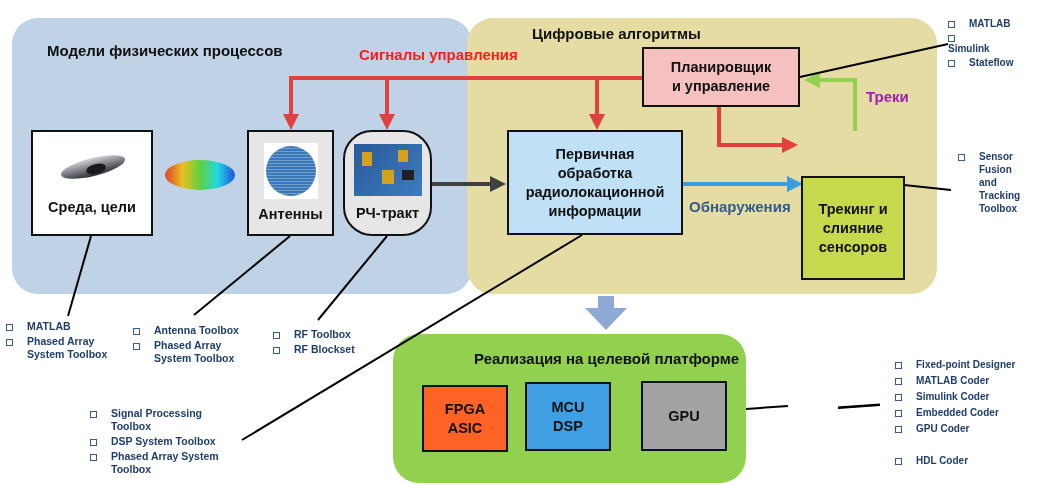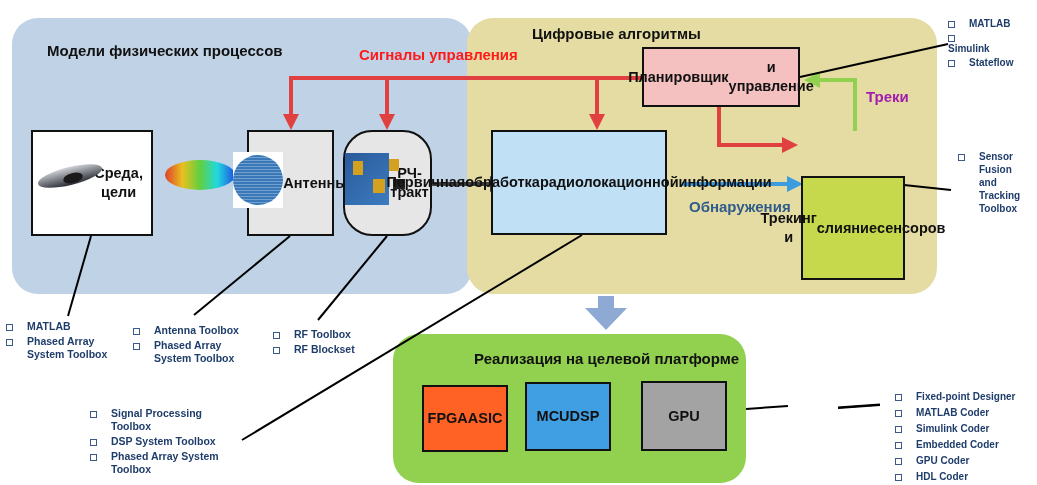--- a/index.html
+++ b/index.html
@@ -3,21 +3,21 @@
 <meta charset="utf-8">
 <style>
   html,body{margin:0;padding:0;background:#fff;}
   body{width:1037px;height:485px;position:relative;overflow:hidden;font-family:"Liberation Sans",sans-serif;}
   .abs{position:absolute;}
   .region{position:absolute;border-radius:26px;}
   #phys{left:12px;top:18px;width:460px;height:276px;background:#c0d2e6;}
   #digital{left:467px;top:18px;width:470px;height:276px;background:#e5dca3;}
   #target{left:393px;top:334px;width:353px;height:149px;background:#92d050;}
   .rtitle{position:absolute;font-weight:bold;font-size:15px;color:#111;white-space:nowrap;}
-  .box{position:absolute;border:2px solid #111;box-sizing:border-box;display:flex;flex-direction:row;align-items:center;justify-content:center;text-align:center;font-weight:bold;color:#111;}
+  .box{position:absolute;border:2px solid #111;box-sizing:border-box;display:flex;flex-direction:column;align-items:center;justify-content:center;text-align:center;font-weight:bold;color:#111;}
   .box .lbl{font-size:14.5px;line-height:19px;}
   .bullets{position:absolute;color:#1f3d6b;font-weight:bold;font-size:10.5px;line-height:13px;}
   .bullets .it{display:flex;margin-bottom:2px;}
   .bullets .sq{display:inline-block;width:5px;height:5px;border:1px solid #3a5a8a;margin:4px 14px 0 0;flex:none;background:#fff;}
   svg{position:absolute;left:0;top:0;}
 </style>
 </head>
 <body>
 
 <div class="region" id="phys"></div>
@@ -89,21 +89,21 @@
 <div class="box" style="left:343px;top:130px;width:89px;height:106px;background:#e6e6e6;border-radius:29px;">
   <div style="width:68px;height:52px;background:linear-gradient(135deg,#2a5a9a,#3c7cc0);position:relative;margin-bottom:8px;">
     <div style="position:absolute;left:8px;top:8px;width:10px;height:14px;background:#d4a020;"></div>
     <div style="position:absolute;left:28px;top:26px;width:12px;height:14px;background:#d4a020;"></div>
     <div style="position:absolute;left:44px;top:6px;width:10px;height:12px;background:#d4a020;"></div>
     <div style="position:absolute;left:48px;top:26px;width:12px;height:10px;background:#222;"></div>
   </div>
   <div class="lbl">РЧ-тракт</div>
 </div>
 
-<div class="box" style="left:491px;top:130px;width:176px;height:105px;background:#bfe0f5;">
+<div class="box" style="left:507px;top:130px;width:176px;height:105px;background:#bfe0f5;">
   <div class="lbl">Первичная</div>
   <div class="lbl">обработка</div>
   <div class="lbl">радиолокационной</div>
   <div class="lbl">информации</div>
 </div>
 
 <div class="box" style="left:642px;top:47px;width:158px;height:60px;background:#f4c0c0;">
   <div class="lbl">Планировщик</div>
   <div class="lbl">и управление</div>
 </div>
@@ -184,37 +184,37 @@
       <span>Stateflow</span>
     </div>
 </div>
 <div class="bullets" style="left:958px;top:150px;width:78px;font-size:10px;line-height:13px;">
   <div class="it">
       <span class="sq"></span>
       <span style="width:46px;">Sensor Fusion and Tracking Toolbox</span>
     </div>
 </div>
 <div class="bullets" style="left:895px;top:358px;width:142px;font-size:10px;line-height:13px;">
-  <div class="it" style="margin-bottom:3px;margin-top:32px;">
+  <div class="it" style="margin-bottom:3px;">
       <span class="sq"></span>
       <span>Fixed-point Designer</span>
     </div>
   <div class="it" style="margin-bottom:3px;">
       <span class="sq"></span>
       <span>MATLAB Coder</span>
     </div>
   <div class="it" style="margin-bottom:3px;">
       <span class="sq"></span>
       <span>Simulink Coder</span>
     </div>
   <div class="it" style="margin-bottom:3px;">
       <span class="sq"></span>
       <span>Embedded Coder</span>
     </div>
-  <div class="it" style="margin-bottom:3px;">
+  <div class="it" style="margin-bottom:19px;">
       <span class="sq"></span>
       <span>GPU Coder</span>
     </div>
   <div class="it">
       <span class="sq"></span>
       <span>HDL Coder</span>
     </div>
 </div>
 
 </body></html>

